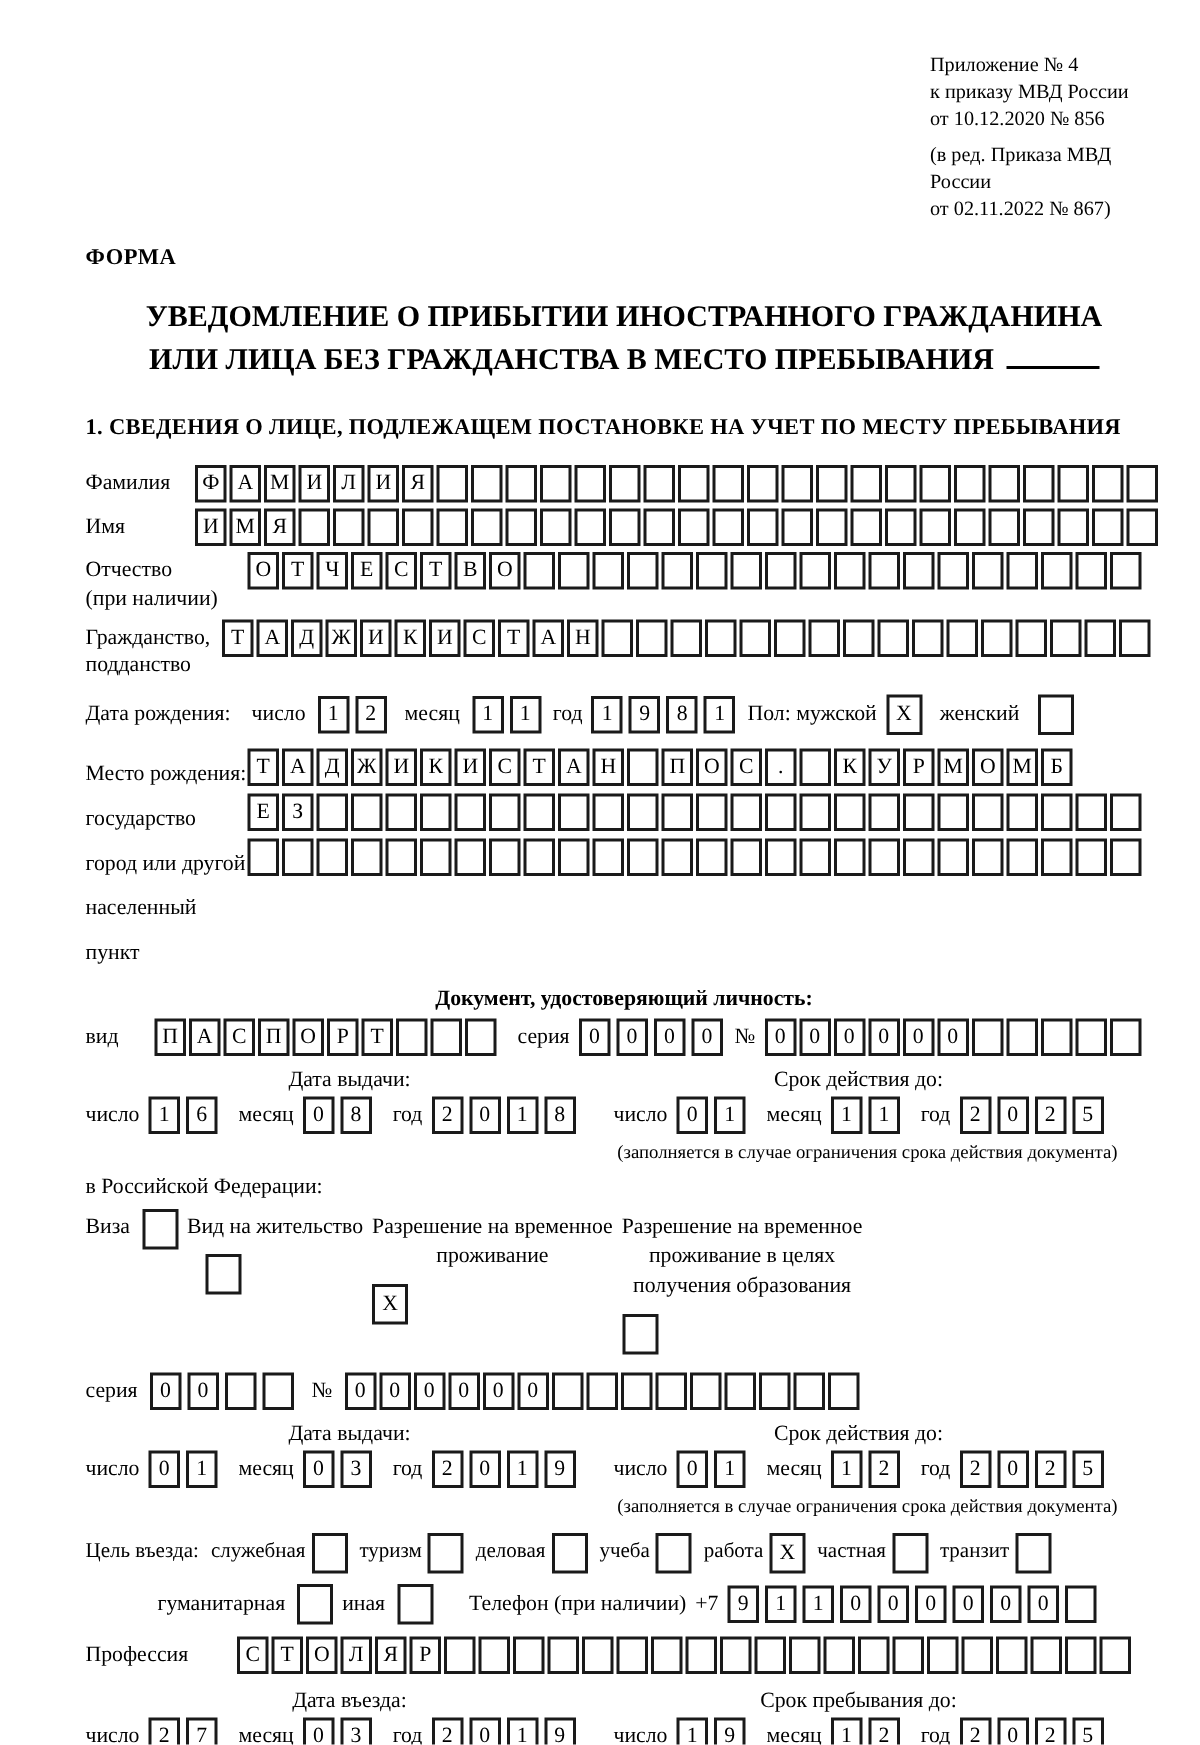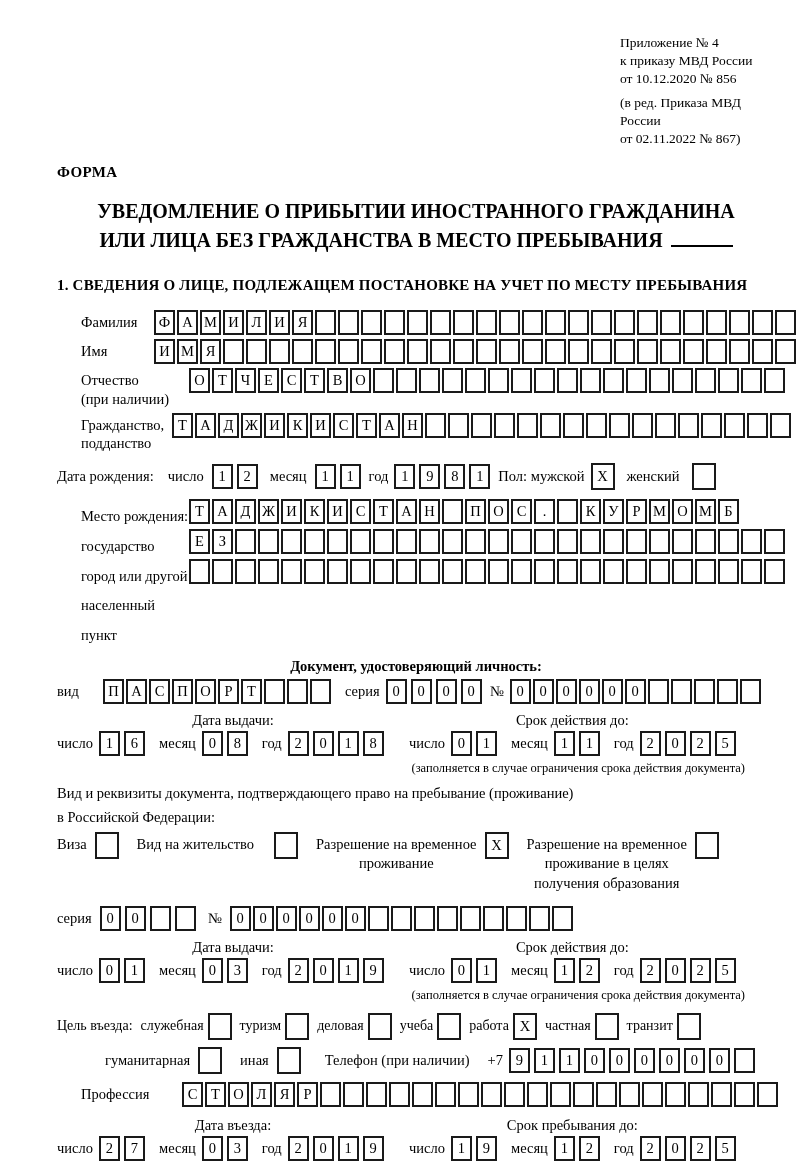--- a/index.html
+++ b/index.html
@@ -19,40 +19,40 @@
 
   
   .cells{display:inline-flex;gap:2px;flex:0 0 auto;}
   .cells.dates{gap:4px;}
   .cell{box-sizing:border-box;flex:0 0 auto;width:21px;height:25px;border:2px solid #1a1a1a;
         display:inline-flex;align-items:center;justify-content:center;font-size:14.5px;background:#fff;}
   .cb .cell{width:24px;height:27px;}
 
   
   .frow{display:flex;align-items:flex-start;margin-top:4px;}
-  .frow .lbl{flex:0 0 auto;padding-top:3px;line-height:1.3;margin-left:24px;}
+  .frow .lbl{flex:0 0 auto;padding-top:3px;line-height:1.3;}
   .lw73{width:73px;} .lw108{width:108px;} .lw91{width:91px;} .lw101{width:101px;}
   .inline-row{display:flex;align-items:center;margin-top:10px;flex-wrap:nowrap;}
   .inline-row .t{white-space:nowrap;}
   .mstack{display:flex;flex-direction:column;gap:5px;}
   .doc-head{text-align:center;font-weight:bold;margin-top:7px;font-size:14.5px;}
   .dates-pair{display:flex;margin-top:8px;}
   .dgroup .dhead{text-align:center;margin-bottom:2px;}
   .dgroup .dcells{display:flex;align-items:center;}
   .dlabel{margin:0 6px 0 14px;white-space:nowrap;}
   .dlabel.first{margin-left:0;}
   .dgroup.left{width:352px;flex:0 0 auto;}
   .dnote{font-size:12.5px;text-align:right;padding-right:30px;margin-top:5px;}
   .plain{margin-top:9px;}
   .visa-row{display:flex;align-items:flex-start;margin-top:6px;}
   .visa-item{display:flex;align-items:flex-start;gap:8px;}
   .visa-item .vtext{text-align:center;line-height:1.35;padding-top:3px;}
   .p-opt{display:inline-flex;align-items:center;gap:4px;margin-left:8px;white-space:nowrap;}
   .g6{margin-left:6px;} .g8{margin-left:8px;} .g12{margin-left:12px;} .g14{margin-left:14px;}
-  .g18{margin-left:18px;} .g24{margin-left:24px;} .g36{margin-left:36px;} .g48{margin-left:48px;}
+  .g18{margin-left:6px;flex-direction:column;} .g24{margin-left:24px;} .g36{margin-left:36px;} .g48{margin-left:48px;}
 </style>
 </head>
 <body>
 
 <div class="page">
 
   <div class="appendix">
     <div>Приложение № 4</div>
     <div>к приказу МВД России</div>
     <div>от 10.12.2020 № 856</div>
@@ -411,21 +411,20 @@
             <span class="cell">2</span>
             <span class="cell">0</span>
             <span class="cell">2</span>
             <span class="cell">5</span>
           </span>
       </div>
     </div>
   </div>
   <div class="dnote">(заполняется в случае ограничения срока действия документа)</div>
 
-  <div class="plain">Вид и реквизиты документа, подтверждающего право на пребывание (проживание)</div>
   <div class="plain" style="margin-top:7px;">в Российской Федерации:</div>
 
   <div class="visa-row">
     <div class="visa-item">
       <span class="vtext">Виза</span>
       <span class="cells cb">
           <span class="cell"></span>
         </span>
     </div>
     <div class="visa-item g18">

